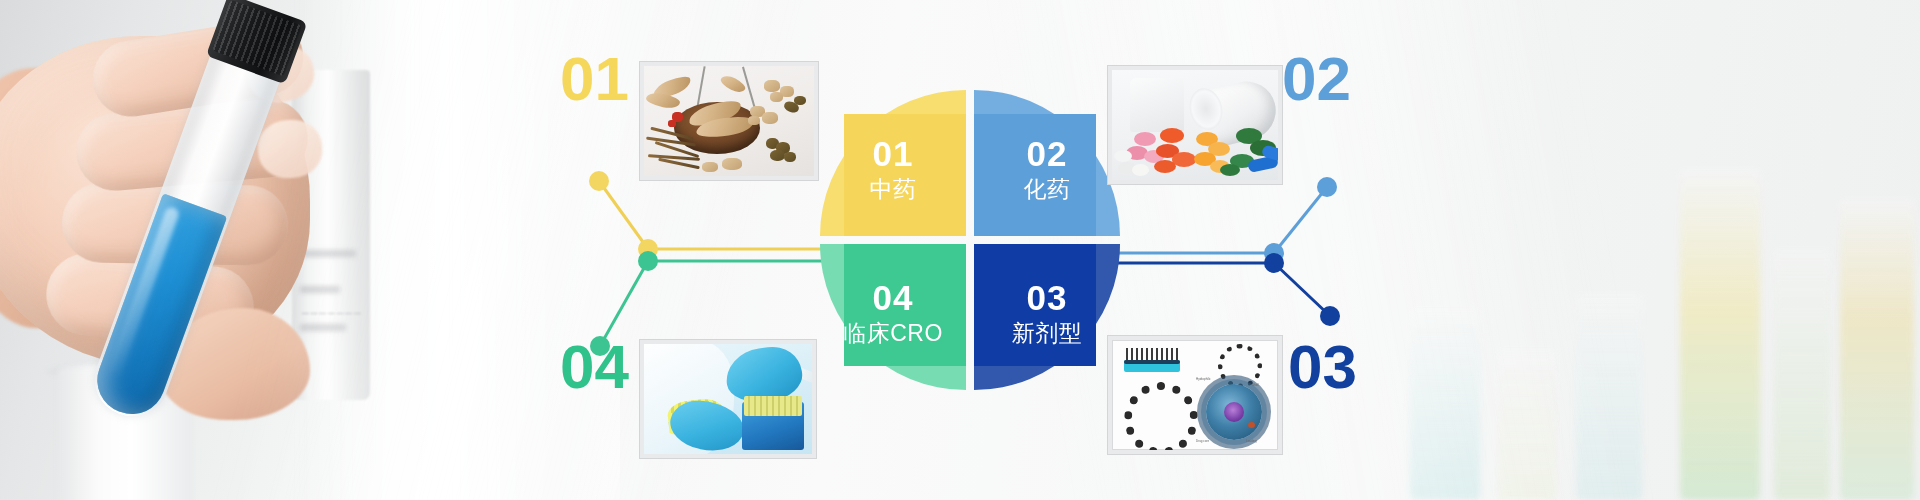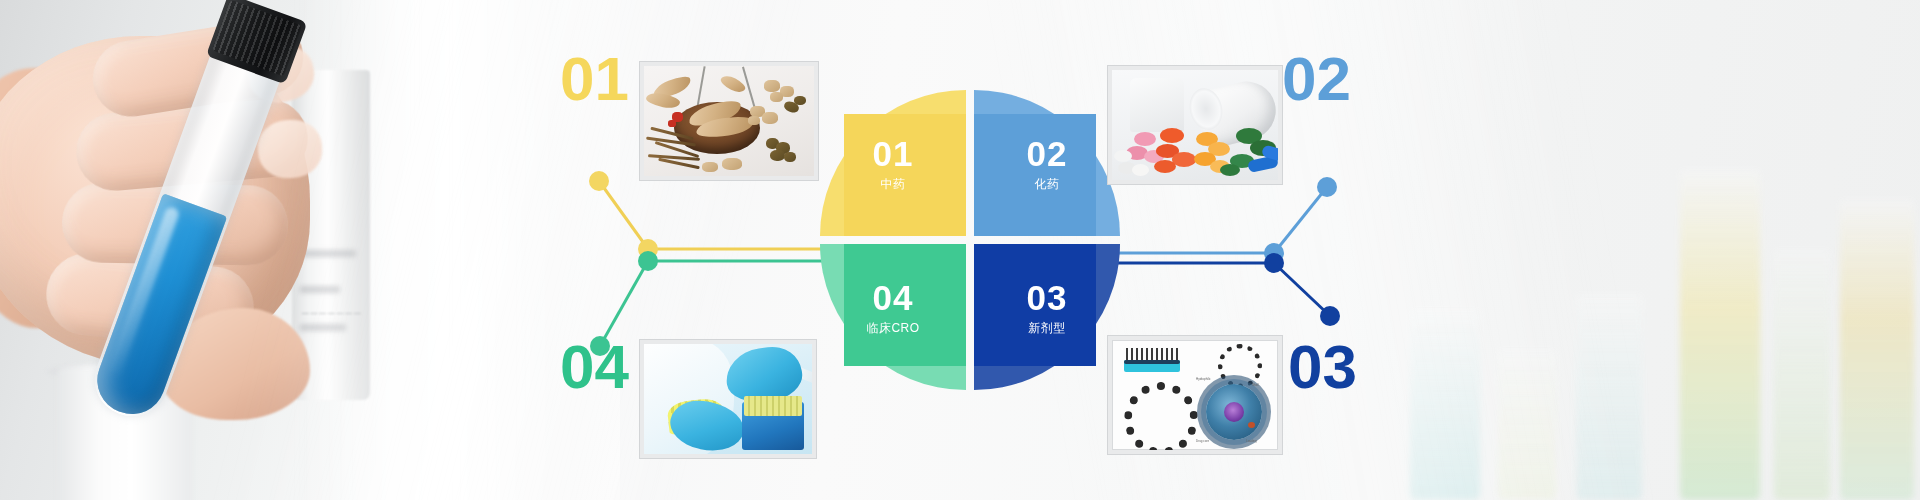--- a/index.html
+++ b/index.html
@@ -176,21 +176,21 @@
   .quad .pie {
     position:absolute; width:292px; height:292px; border-radius:50%;
   }
   .quad .inner {
     position:absolute; width:122px; height:122px;
   }
   .quad .txt {
     position:absolute; width:146px; text-align:center; color:#ffffff;
   }
   .q-num { font-size:35px; font-weight:bold; letter-spacing:1px; line-height:1; }
-  .q-lbl { font-size:12px; line-height:1; margin-top:7px; letter-spacing:.5px; }
+  .q-lbl { font-size:23px; line-height:1; margin-top:7px; letter-spacing:.5px; }
 
   
   #q1 { left:0; top:0; }
   #q1 .pie { left:0; top:0; background:#f7de6e; border-radius:50%; }
   #q1 .inner { right:0; bottom:0; background:#f5d65a; }
   #q1 .txt { left:0; top:46px; }
 
   
   #q2 { left:154px; top:0; }
   #q2 .pie { left:-146px; top:0; background:#74aee0; }

